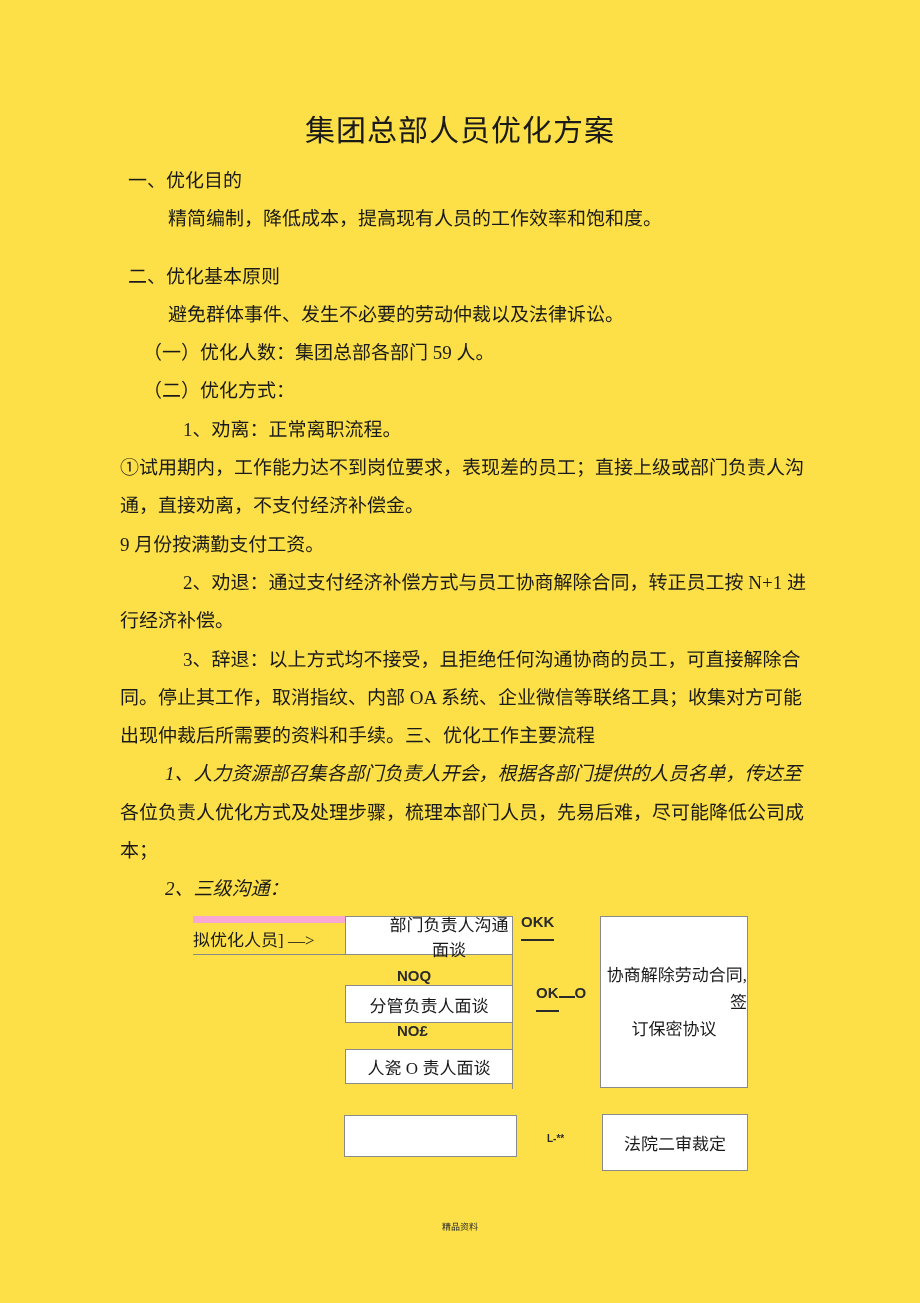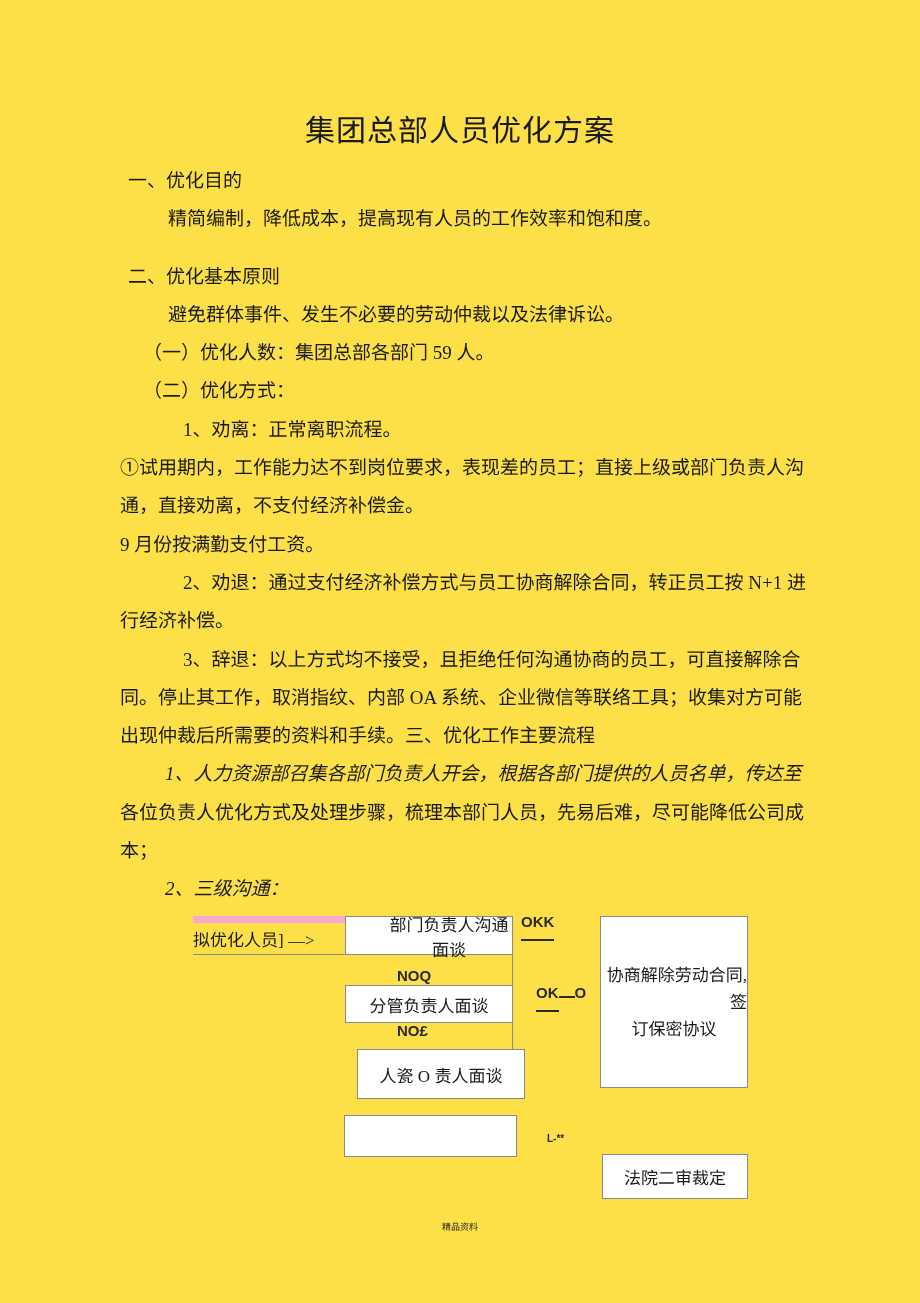--- a/index.html
+++ b/index.html
@@ -129,28 +129,28 @@
   <div class="fc-tag" style="left:397px;top:967px;">NOQ</div>
 
   <div class="fc fc-border fc-box" style="left:345px;top:985px;width:168px;height:38px;">分管负责人面谈</div>
 
   <div class="fc-tag" style="left:536px;top:983px;">
     <span class="u">OK</span><span class="ugap"></span><span>O</span>
   </div>
 
   <div class="fc-tag" style="left:397px;top:1022px;">NO£</div>
 
-  <div class="fc fc-border fc-box" style="left:345px;top:1049px;width:168px;height:50px;margin-left:12px;">人瓷 O 责人面谈</div>
+  <div class="fc fc-border fc-box" style="left:345px;top:1049px;width:168px;height:35px;">人瓷 O 责人面谈</div>
 
   <div class="fc fc-border fc-outcome" style="left:600px;top:916px;width:148px;height:172px;text-align:right;">
     <div>协商解除劳动合同,签</div>
     <div>订保密协议</div>
   </div>
 
   <div class="fc fc-border" style="left:344px;top:1115px;width:173px;height:42px;"></div>
 
   <div class="fc-tag tiny-tag" style="left:547px;top:1133px;">L-**</div>
 
-  <div class="fc fc-border fc-box" style="left:602px;top:1154px;width:146px;height:45px;">法院二审裁定</div>
+  <div class="fc fc-border fc-box" style="left:602px;top:1114px;width:146px;height:57px;">法院二审裁定</div>
 
   <div class="footer">精品资料</div>
 
 </div>
 
 </body></html>

